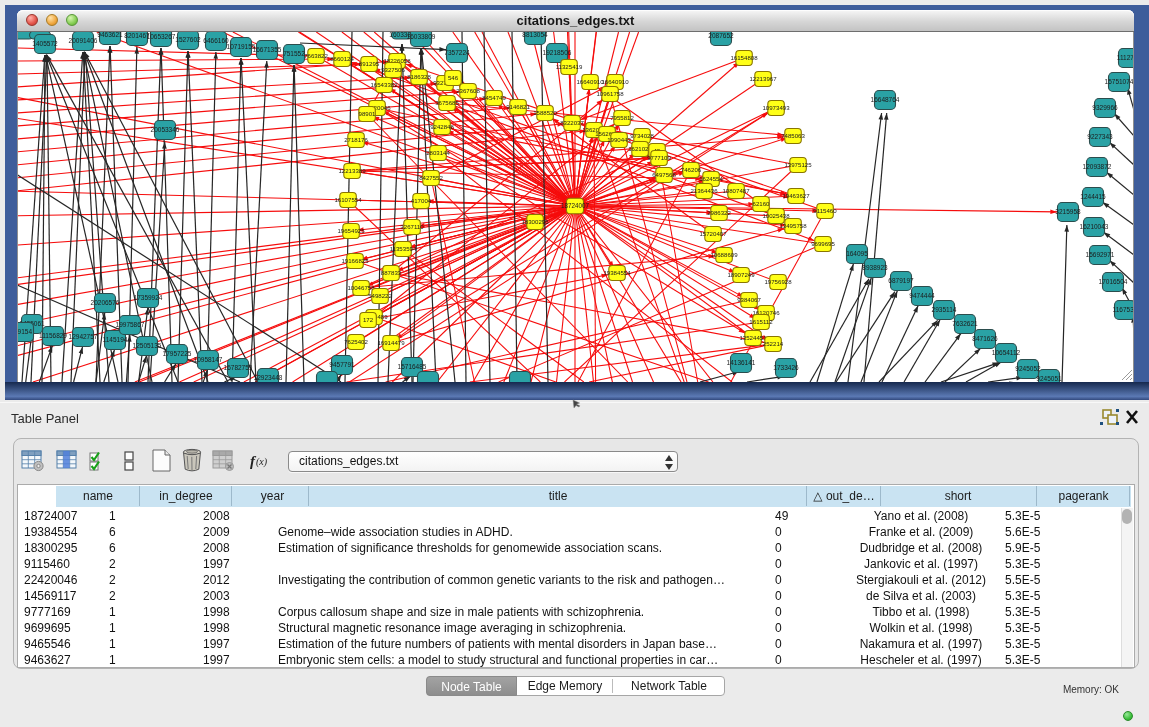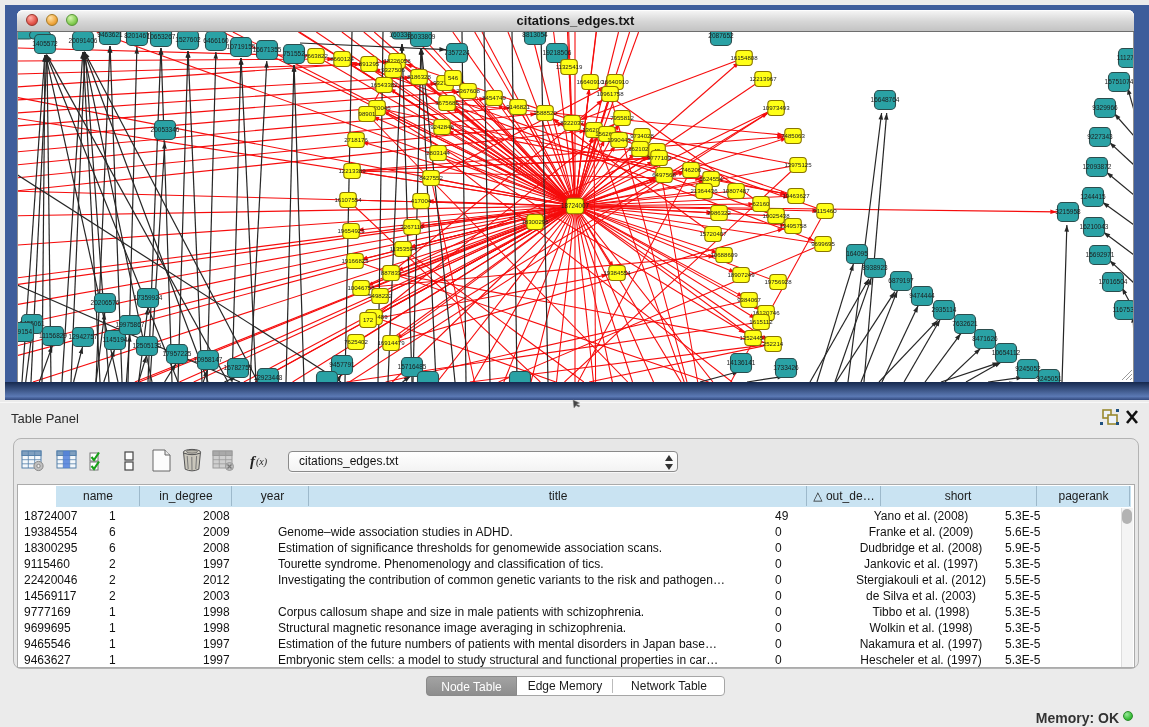--- a/index.html
+++ b/index.html
@@ -35,21 +35,21 @@
 #vthumb { left:1122px; top:509px; width:10px; height:15px; background:#b3b3b3;
   border-radius:5px; }
 #tabs { left:426px; top:676px; width:299px; height:20px; background:#fff;
   border:1px solid #a6a6a6; border-radius:4px; font-size:12px; }
 #tab1 { left:426px; top:676px; width:91px; height:20px; border-radius:4px 0 0 4px;
   background:linear-gradient(#a3a3a3,#8d8d8d); color:#fff; text-align:center;
   line-height:20px; font-size:12px; border:1px solid #8a8a8a; }
 .tab { position:absolute; top:676px; height:20px; line-height:20px; font-size:12px;
   color:#1a1a1a; text-align:center; }
 #tsep { left:612px; top:679px; width:1px; height:14px; background:#bbb; }
-#mem { right:30px; top:710px; font-size:14px; color:#333; position:absolute;font-weight:bold; }
+#mem { right:30px; top:684px; font-size:10px; color:#333; position:absolute; }
 #memdot { left:1123px; top:711px; width:10px; height:10px; border-radius:50%;
   background:radial-gradient(circle at 35% 30%, #98e898, #3cbf3c 60%, #259925);
   border:1px solid #2a8a2a; }
 #dropdown { left:288px; top:451px; width:390px; height:21px; background:linear-gradient(#fff,#f3f3f3);
   border:1px solid #8a8a8a; border-radius:4px; font-size:12px; color:#111;
   line-height:19px; padding-left:10px;
   box-shadow:0 1px 0 rgba(255,255,255,.7); }
 .udarr { position:absolute; left:665px; width:0; height:0;
   border-left:4px solid transparent; border-right:4px solid transparent; }
 #cursor { left:571px; top:399px; }
@@ -936,21 +936,20 @@
     <span style="left:203px">2008</span>
     <span style="left:278px">Estimation of significance thresholds for genomewide association scans.</span>
     <span style="left:775px">0</span>
     <span style="left:842px;width:158px;text-align:center">Dudbridge et al. (2008)</span>
     <span style="left:1005px">5.9E-5</span>
   </div>
 <div class="tr" style="top:556px">
     <span style="left:24px">9115460</span>
     <span style="left:109px">2</span>
     <span style="left:203px">1997</span>
-    <span style="left:278px">Tourette syndrome. Phenomenology and classification of tics.</span>
     <span style="left:775px">0</span>
     <span style="left:842px;width:158px;text-align:center">Jankovic et al. (1997)</span>
     <span style="left:1005px">5.3E-5</span>
   </div>
 <div class="tr" style="top:572px">
     <span style="left:24px">22420046</span>
     <span style="left:109px">2</span>
     <span style="left:203px">2012</span>
     <span style="left:278px">Investigating the contribution of common genetic variants to the risk and pathogen…</span>
     <span style="left:775px">0</span>

